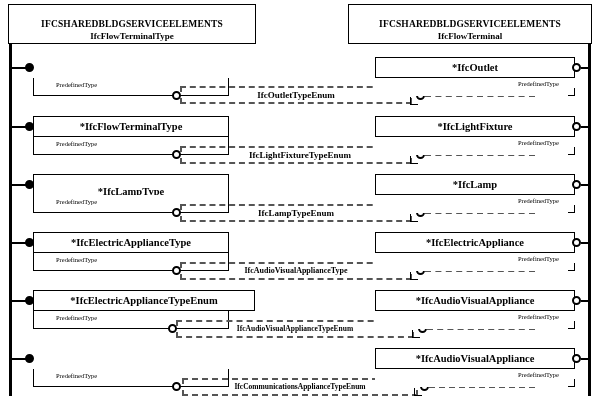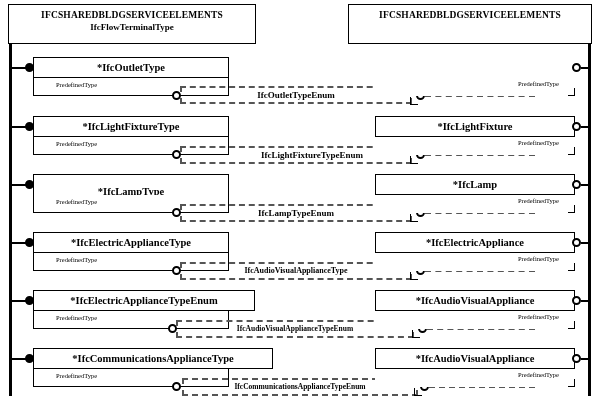--- a/index.html
+++ b/index.html
@@ -16,21 +16,21 @@
     overflow: hidden;
   }
 
   
   .pkg-header {
     position: absolute;
     border: 1px solid #000000;
     background: #ffffff;
     box-sizing: border-box;
     text-align: center;
-    padding-top: 5px;
+    padding-top: 14px;
     line-height: 1.25;
   }
   .pkg-schema {
     font-size: 9.5px;
     font-weight: bold;
     letter-spacing: .15px;
     color: #000;
     white-space: nowrap;
   }
   .pkg-entity {
@@ -142,57 +142,58 @@
 
 <div id="canvas">
 
   <div class="pkg-header" style="left:8px; top:4px; width:248px; height:40px;">
     <div class="pkg-schema">IFCSHAREDBLDGSERVICEELEMENTS</div>
     <div class="pkg-entity">IfcFlowTerminalType</div>
   </div>
 
   <div class="pkg-header" style="left:348px; top:4px; width:244px; height:40px;">
     <div class="pkg-schema">IFCSHAREDBLDGSERVICEELEMENTS</div>
+    <div class="pkg-entity">IfcFlowTerminal</div>
   </div>
 
   <div class="spine spine-v" style="left:9px; top:44px; height:352px;"></div>
 
   <div class="spine spine-v" style="left:588px; top:44px; height:352px;"></div>
 
   <div class="branch" style="left:11px; top:67px; width:16px;"></div>
   <div class="end-dot filled" style="left:25px; top:63px;"></div>
-  <div class="class-name" style="left:33px; top:57px; width:196px; height:21px;">*IfcOutletType</div>
   <div class="class-attr" style="left:33px; top:78px; width:196px; height:18px;">
     <span class="attr-label">PredefinedType</span>
   </div>
   <div class="solid-link" style="left:150px; top:95px; width:25px;"></div>
   <div class="end-dot" style="left:172px; top:91px;"></div>
   <div class="enum-box" style="left:180px; top:86px; width:232px; height:18px;"></div>
   <div class="enum-label" style="left:180px; top:90px; width:232px;">IfcOutletTypeEnum</div>
   <div class="stub" style="left:410px; top:86px; width:8px; height:8px; border-right:none; border-bottom:none;"></div>
   <div class="stub" style="left:410px; top:97px; width:8px; height:8px; border-right:none; border-top:none;"></div>
   <div class="end-dot" style="left:416px; top:91px;"></div>
   <div class="dash-link" style="left:425px; top:95px; width:110px;"></div>
+  <div class="class-name" style="left:375px; top:57px; width:200px; height:21px;">*IfcOutlet</div>
   <div class="class-attr right" style="left:375px; top:78px; width:200px; height:18px; border:none;">
     <span class="attr-label">PredefinedType</span>
   </div>
   <div class="stub" style="left:568px; top:88px; width:7px; height:8px; border-left:none; border-top:none;"></div>
   <div class="branch" style="left:581px; top:67px; width:9px;"></div>
   <div class="end-dot" style="left:572px; top:63px;"></div>
 
   <div class="branch" style="left:11px; top:126px; width:16px;"></div>
   <div class="end-dot filled" style="left:25px; top:122px;"></div>
-  <div class="class-name" style="left:33px; top:116px; width:196px; height:21px;">*IfcLightFixtureType</div>
+  <div class="class-name" style="left:33px; top:116px; width:196px; height:21px;">*IfcFlowTerminalType</div>
   <div class="class-attr" style="left:33px; top:137px; width:196px; height:18px;">
     <span class="attr-label">PredefinedType</span>
   </div>
   <div class="solid-link" style="left:150px; top:154px; width:25px;"></div>
   <div class="end-dot" style="left:172px; top:150px;"></div>
   <div class="enum-box" style="left:180px; top:146px; width:232px; height:18px;"></div>
-  <div class="enum-label" style="left:196px; top:150px; width:232px;">IfcLightFixtureTypeEnum</div>
+  <div class="enum-label" style="left:184px; top:150px; width:232px;">IfcLightFixtureTypeEnum</div>
   <div class="stub" style="left:410px; top:144px; width:8px; height:8px; border-right:none; border-bottom:none;"></div>
   <div class="stub" style="left:410px; top:156px; width:8px; height:8px; border-right:none; border-top:none;"></div>
   <div class="end-dot" style="left:416px; top:150px;"></div>
   <div class="dash-link" style="left:425px; top:154px; width:110px;"></div>
   <div class="class-name" style="left:375px; top:116px; width:200px; height:21px;">*IfcLightFixture</div>
   <div class="class-attr right" style="left:375px; top:137px; width:200px; height:18px; border:none;">
     <span class="attr-label">PredefinedType</span>
   </div>
   <div class="stub" style="left:568px; top:147px; width:7px; height:8px; border-left:none; border-top:none;"></div>
   <div class="branch" style="left:581px; top:126px; width:9px;"></div>
@@ -259,21 +260,20 @@
   <div class="class-name" style="left:375px; top:290px; width:200px; height:21px;">*IfcAudioVisualAppliance</div>
   <div class="class-attr right" style="left:375px; top:311px; width:200px; height:18px; border:none;">
     <span class="attr-label">PredefinedType</span>
   </div>
   <div class="stub" style="left:568px; top:321px; width:7px; height:8px; border-left:none; border-top:none;"></div>
   <div class="branch" style="left:581px; top:300px; width:9px;"></div>
   <div class="end-dot" style="left:572px; top:296px;"></div>
 
   <div class="branch" style="left:11px; top:358px; width:16px;"></div>
   <div class="end-dot filled" style="left:25px; top:354px;"></div>
-  <div class="class-name" style="left:33px; top:348px; width:240px; height:21px;">*IfcCommunicationsApplianceType</div>
   <div class="class-attr" style="left:33px; top:369px; width:196px; height:18px;">
     <span class="attr-label">PredefinedType</span>
   </div>
   <div class="solid-link" style="left:150px; top:386px; width:25px;"></div>
   <div class="end-dot" style="left:172px; top:382px;"></div>
   <div class="enum-box" style="left:182px; top:378px; width:236px; height:18px;"></div>
   <div class="enum-label" style="left:182px; top:382px; width:236px; font-size:7.5px;">IfcCommunicationsApplianceTypeEnum</div>
   <div class="stub" style="left:414px; top:376px; width:8px; height:8px; border-right:none; border-bottom:none;"></div>
   <div class="stub" style="left:414px; top:388px; width:8px; height:8px; border-right:none; border-top:none;"></div>
   <div class="end-dot" style="left:420px; top:382px;"></div>

